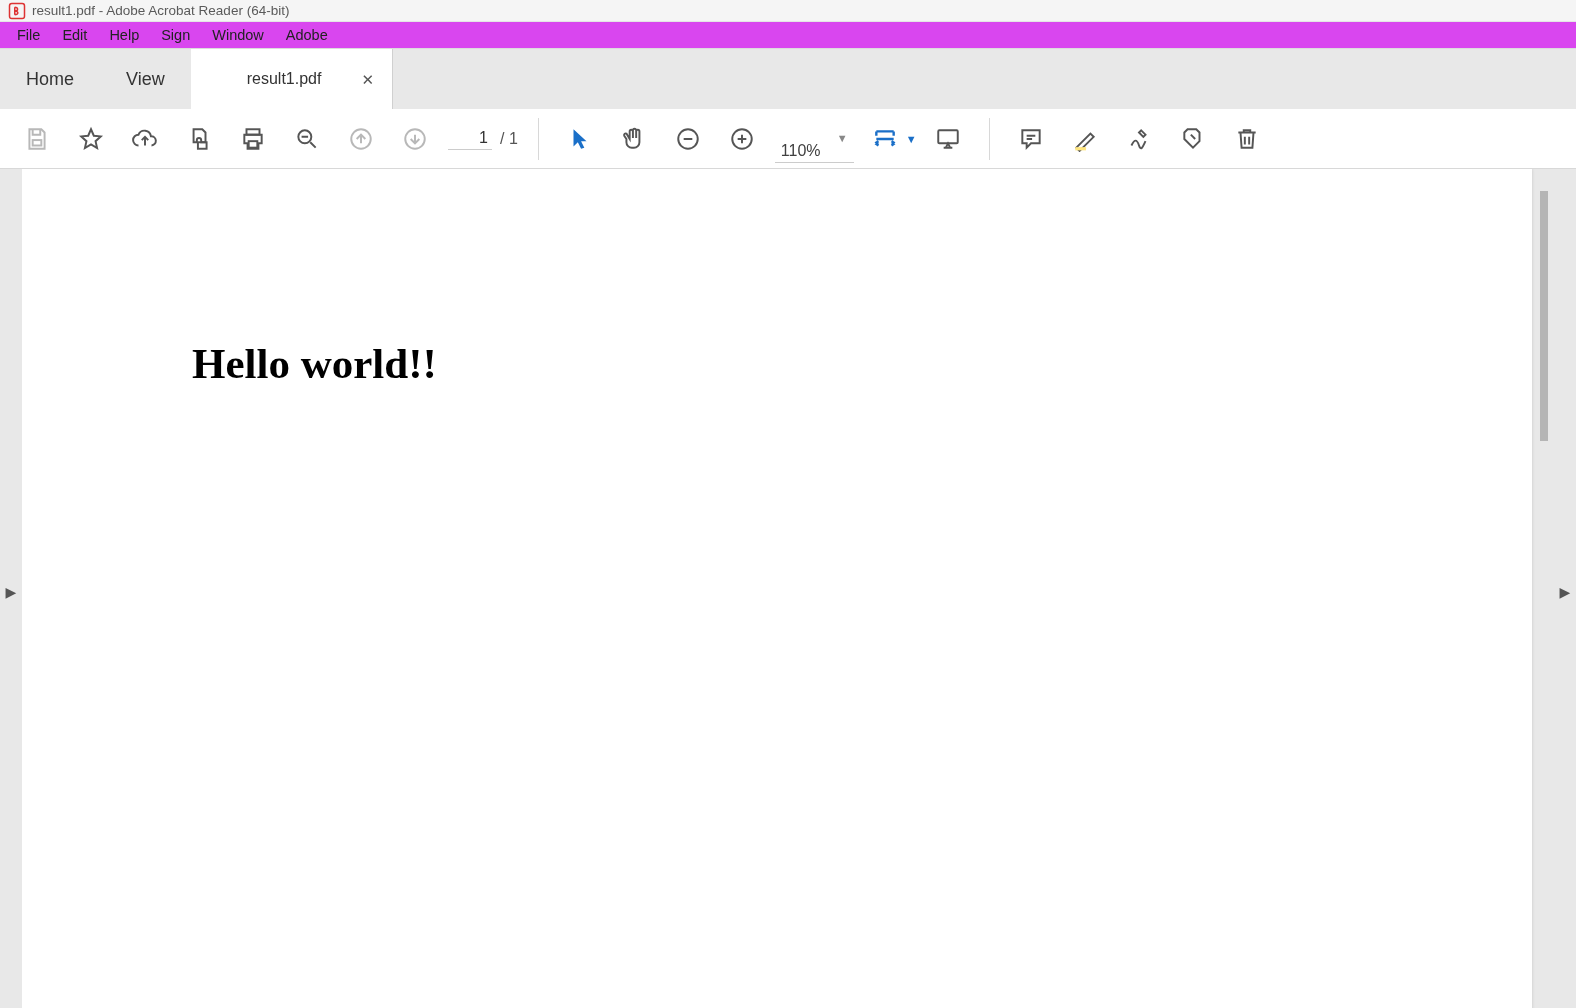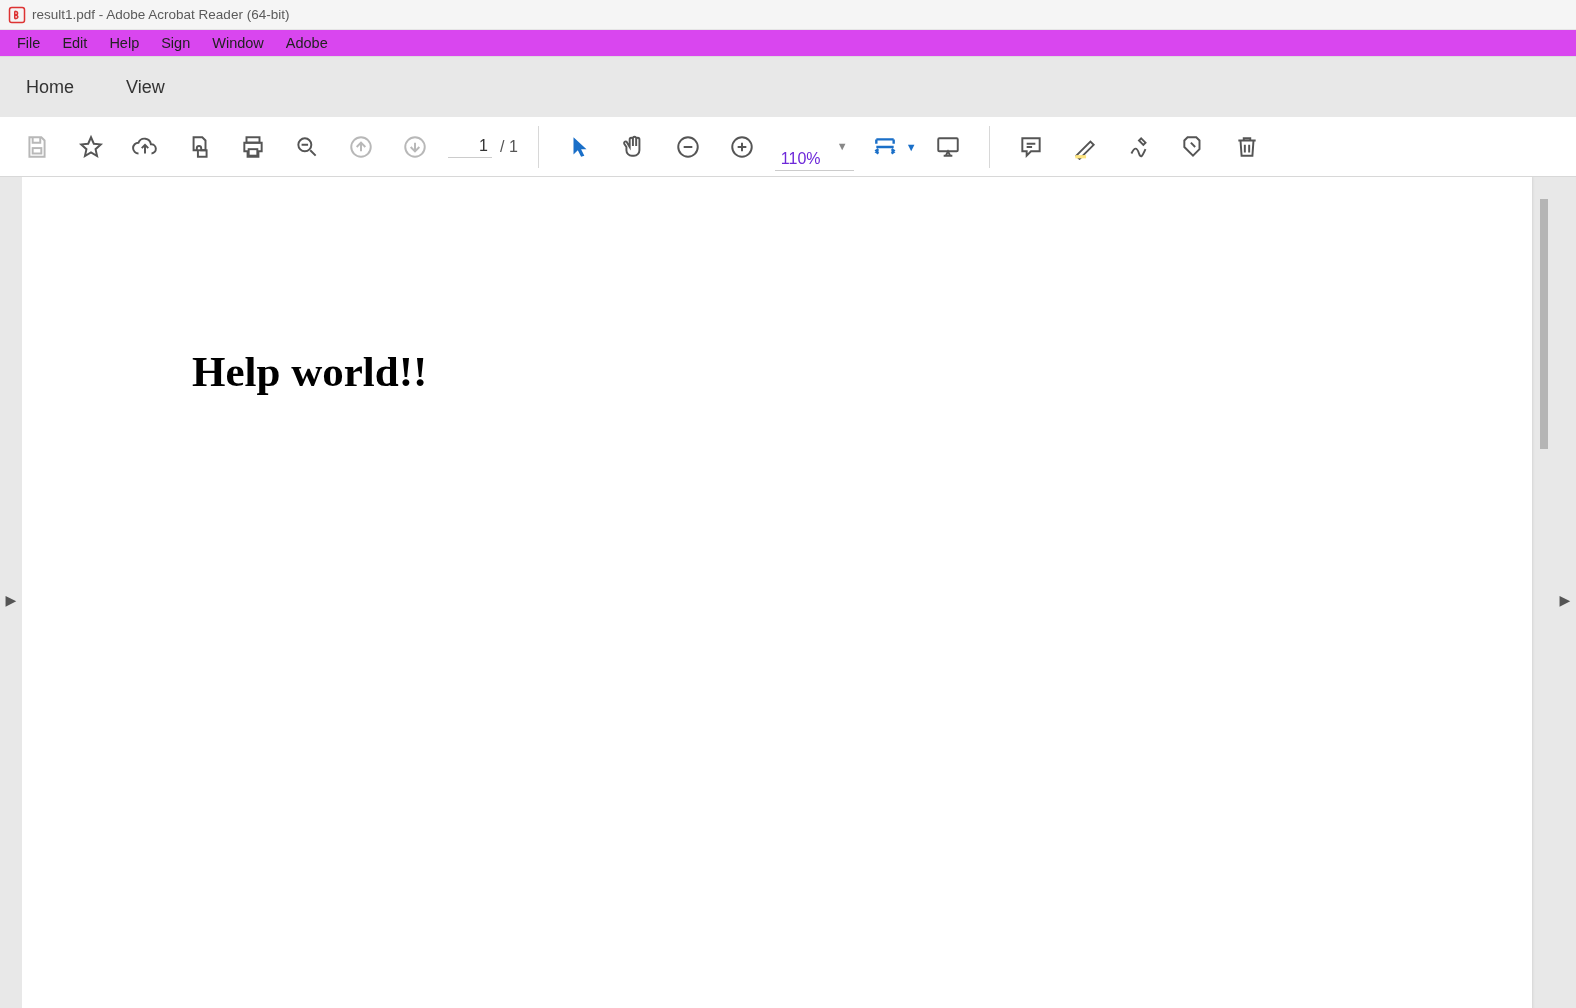--- a/index.html
+++ b/index.html
@@ -6,21 +6,21 @@
   body {
     width: 1576px;
     height: 1008px;
     font-family: "Segoe UI", Arial, sans-serif;
     background: #f5f5f5;
     overflow: hidden;
     color: #333;
   }
   
   .title-bar {
-    height: 30px;
+    height: 22px;
     display: flex;
     align-items: center;
     padding: 0 8px;
     background: #f5f5f5;
     border-bottom: 1px solid #e5e5e5;
   }
   .app-icon {
     width: 18px;
     height: 18px;
     margin-right: 6px;
@@ -123,21 +123,21 @@
   }
   .page-total { font-size: 16px; color: #555; }
   .zoom-group {
     display: flex;
     align-items: center;
     margin: 0 6px;
     gap: 6px;
     border-bottom: 1px solid #ccc;
     padding: 2px 6px;
   }
-  .zoom-label { font-size: 16px; color: #6d28d9; min-width: 50px; margin-top: 26px; }
+  .zoom-label { font-size: 16px; color: #404040; min-width: 50px; margin-top: 26px; }
   .zoom-caret { color: #888; font-size: 11px; }
   .fitwidth-group {
     display: flex;
     align-items: center;
     margin: 0 4px;
   }
   
   .content-area {
     position: relative;
     height: calc(100% - 30px - 26px - 46px - 60px);
@@ -204,20 +204,24 @@
   <div class="menu-item">Edit</div>
   <div class="menu-item">Help</div>
   <div class="menu-item">Sign</div>
   <div class="menu-item">Window</div>
   <div class="menu-item">Adobe</div>
 </div>
 
 <div class="tab-bar">
   <div class="lt-tab">Home</div>
   <div class="lt-tab">View</div>
+  <div class="doc-tab">
+    <span>result1.pdf</span>
+    <span class="doc-tab-close">✕</span>
+  </div>
 </div>
 
 <div class="toolbar">
   <div class="tb-btn disabled">
     <svg viewBox="0 0 24 24" fill="none" stroke="currentColor" stroke-width="1.8">
         <path d="M5 3h11l3 3v15H5z"></path>
         <path d="M8 3v5h7V3"></path>
         <rect x="8" y="13" width="8" height="5"></rect>
       </svg>
   </div>
@@ -343,20 +347,20 @@
       </svg>
   </div>
 </div>
 
 <div class="content-area">
   <div class="side-handle">
       <span>▶</span>
     </div>
   <div class="doc-view">
     <div class="page">
-      <h1 class="page-heading">Help world!!</h1>
+      <h1 class="page-heading">Hello world!!</h1>
     </div>
     <div class="scroll-track"></div>
   </div>
   <div class="side-handle">
       <span>▶</span>
     </div>
 </div>
 
 </body></html>

